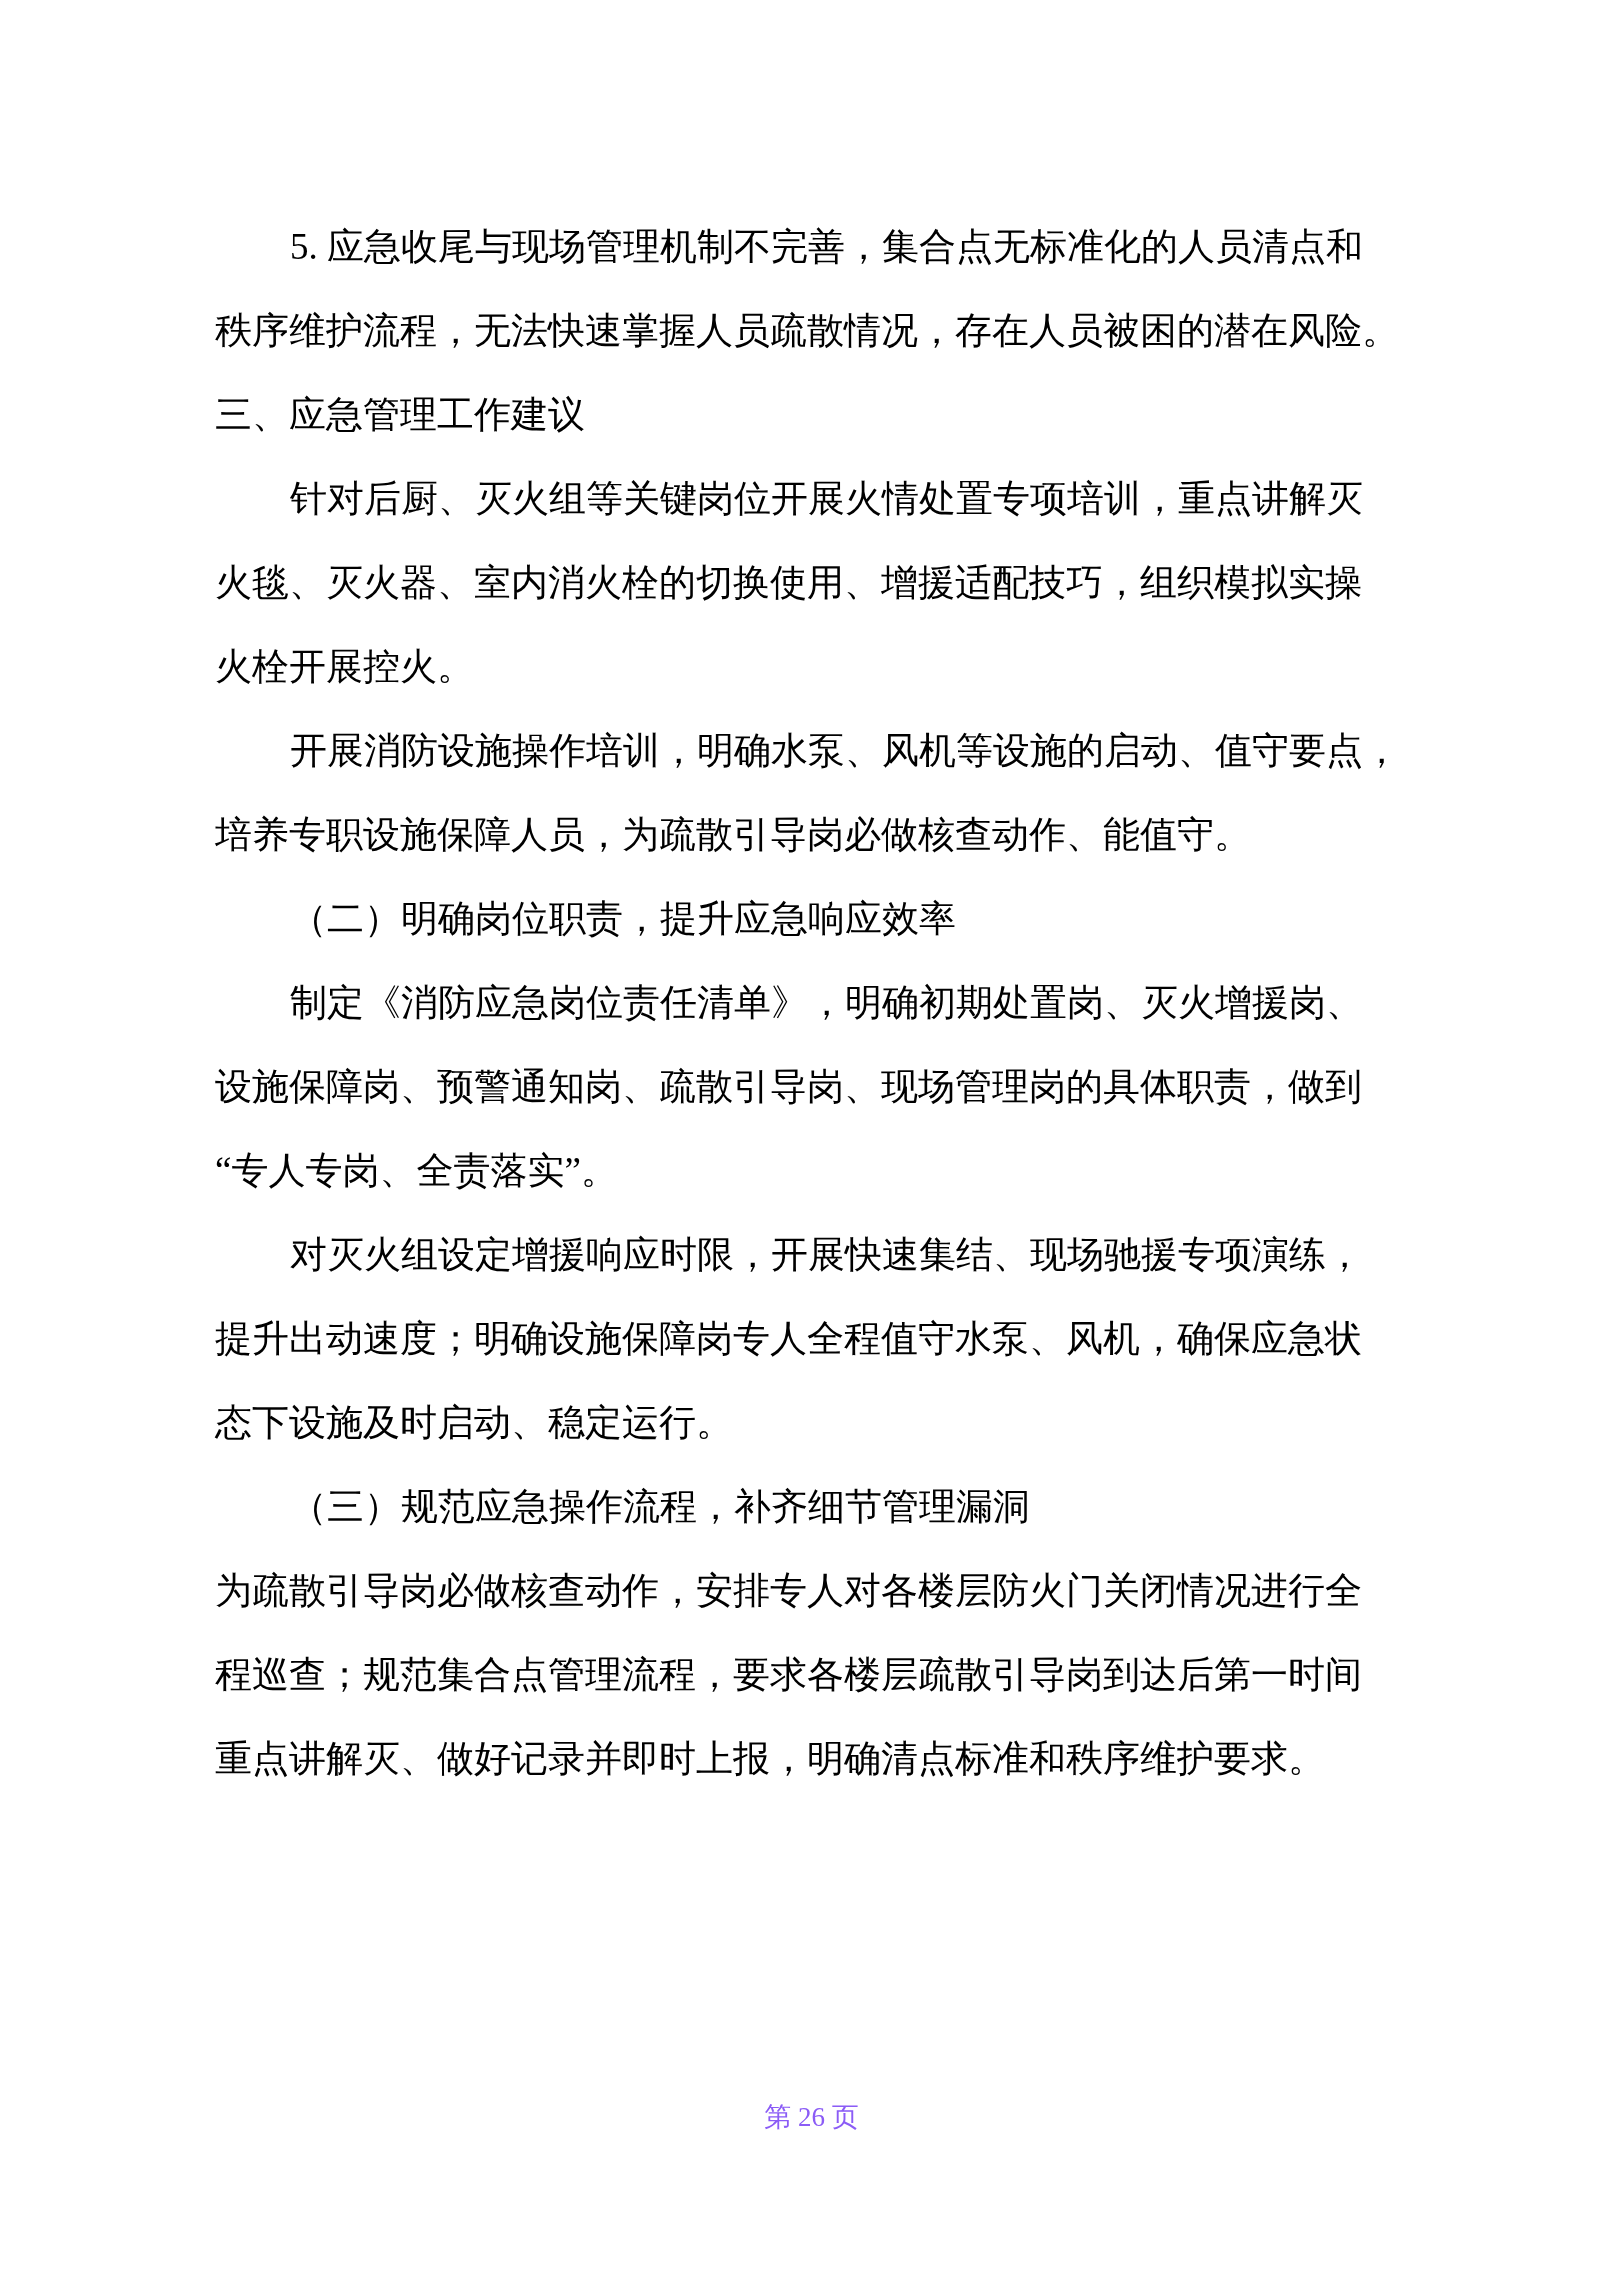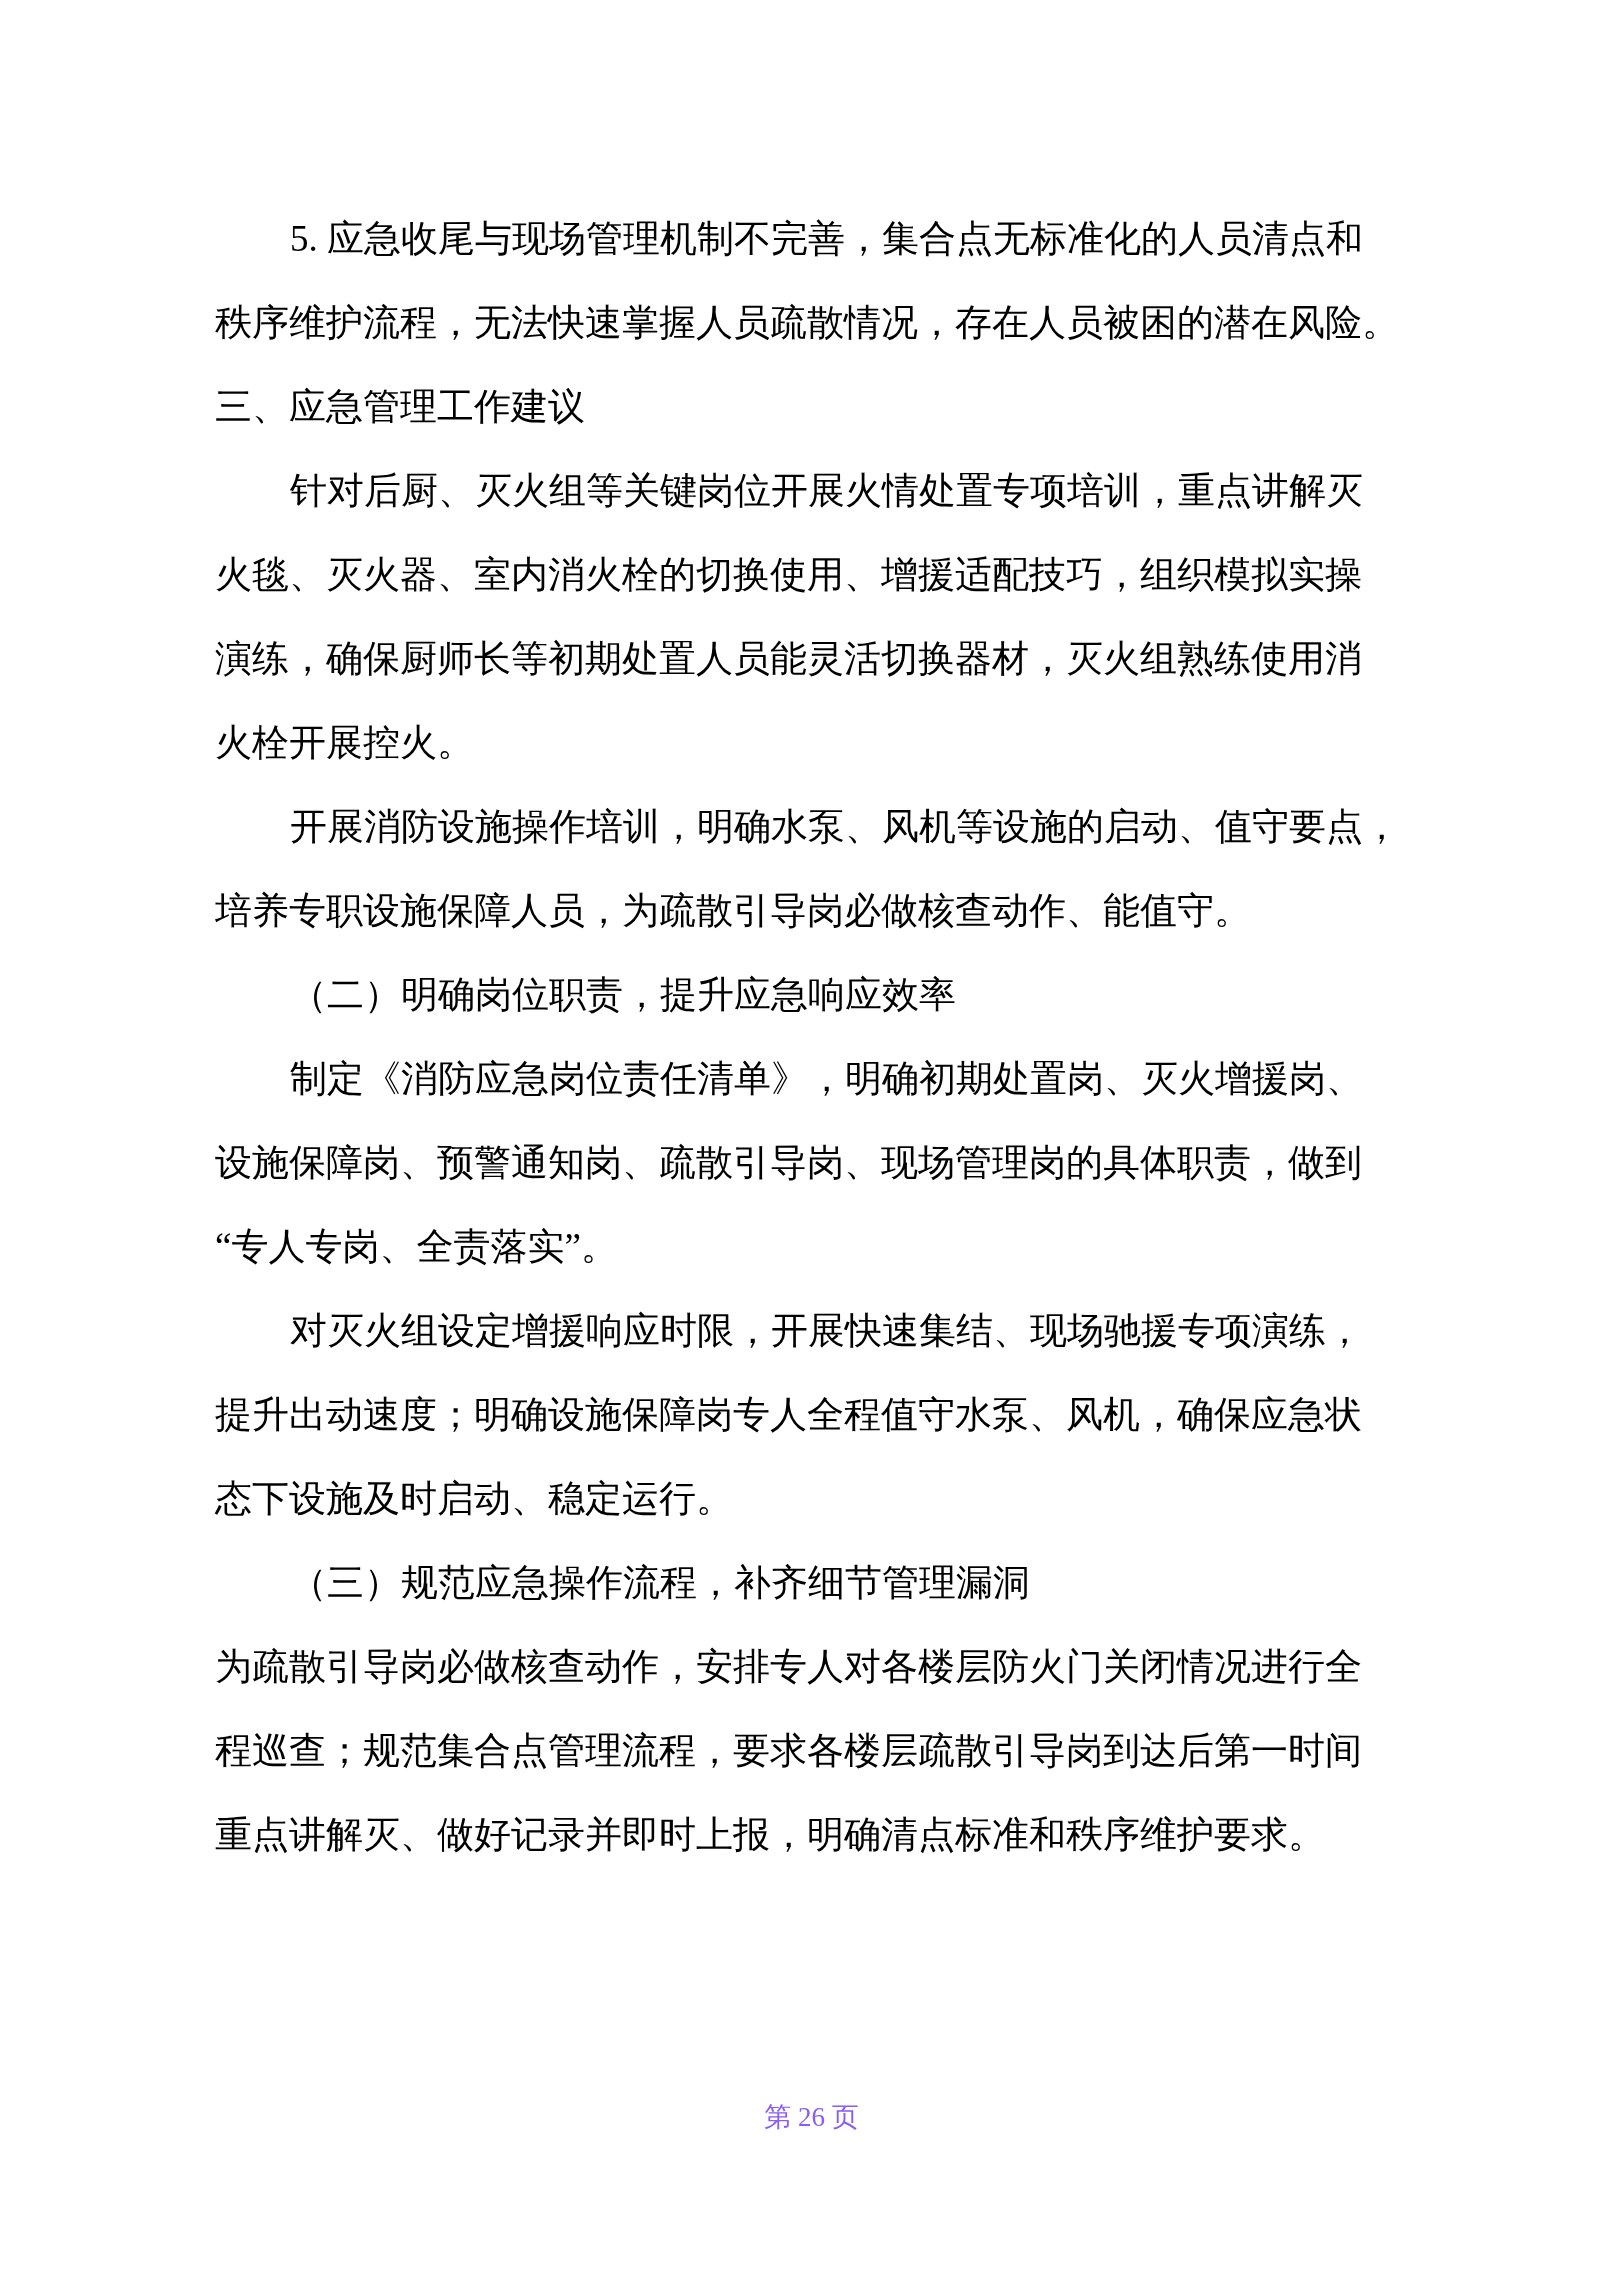--- a/index.html
+++ b/index.html
@@ -11,21 +11,21 @@
     position: relative;
     width: 1623px;
     height: 2295px;
     background: #ffffff;
     color: #000000;
     font-family: "Liberation Serif", "DejaVu Serif", serif;
     overflow: hidden;
   }
   .content {
     position: absolute;
-    top: 197px;
+    top: 205px;
     left: 215px;
     right: 215px;
   }
   .line {
     height: 84px;
     line-height: 84px;
     font-size: 37px;
     white-space: nowrap;
     letter-spacing: 0;
   }
@@ -49,21 +49,20 @@
 </head>
 <body>
 
 <div class="page">
   <div class="content">
     <div class="line indent">5. 应急收尾与现场管理机制不完善，集合点无标准化的人员清点和</div>
     <div class="line">秩序维护流程，无法快速掌握人员疏散情况，存在人员被困的潜在风险。</div>
     <div class="line heading">三、应急管理工作建议</div>
     <div class="line indent">针对后厨、灭火组等关键岗位开展火情处置专项培训，重点讲解灭</div>
     <div class="line">火毯、灭火器、室内消火栓的切换使用、增援适配技巧，组织模拟实操</div>
-    <div class="line">演练，确保厨师长等初期处置人员能灵活切换器材，灭火组熟练使用消</div>
     <div class="line">火栓开展控火。</div>
     <div class="line indent">开展消防设施操作培训，明确水泵、风机等设施的启动、值守要点，</div>
     <div class="line">培养专职设施保障人员，为疏散引导岗必做核查动作、能值守。</div>
     <div class="line indent">（二）明确岗位职责，提升应急响应效率</div>
     <div class="line indent">制定《消防应急岗位责任清单》，明确初期处置岗、灭火增援岗、</div>
     <div class="line">设施保障岗、预警通知岗、疏散引导岗、现场管理岗的具体职责，做到</div>
     <div class="line">“专人专岗、全责落实”。</div>
     <div class="line indent">对灭火组设定增援响应时限，开展快速集结、现场驰援专项演练，</div>
     <div class="line">提升出动速度；明确设施保障岗专人全程值守水泵、风机，确保应急状</div>
     <div class="line">态下设施及时启动、稳定运行。</div>

